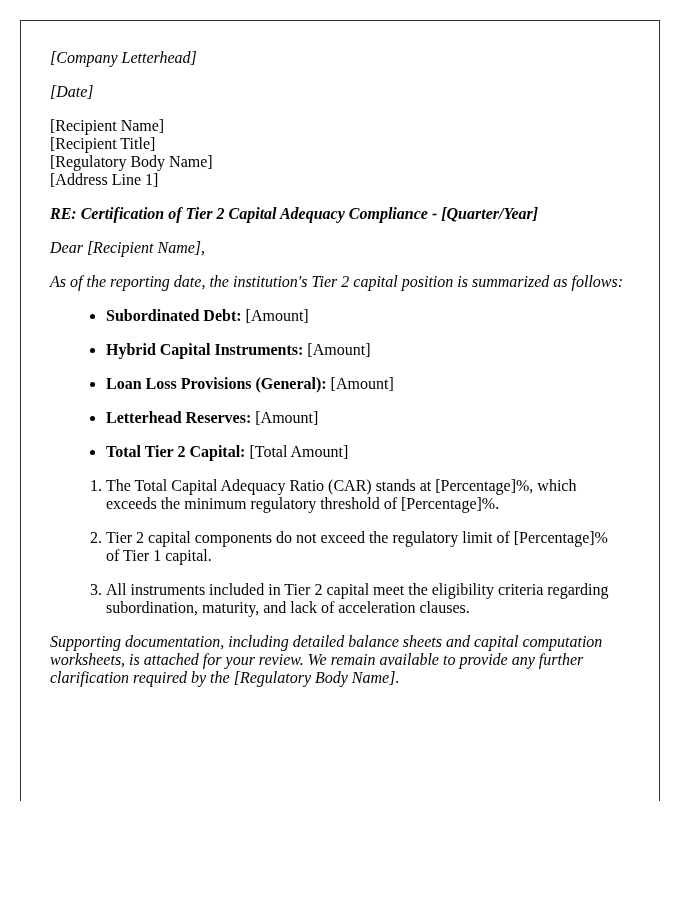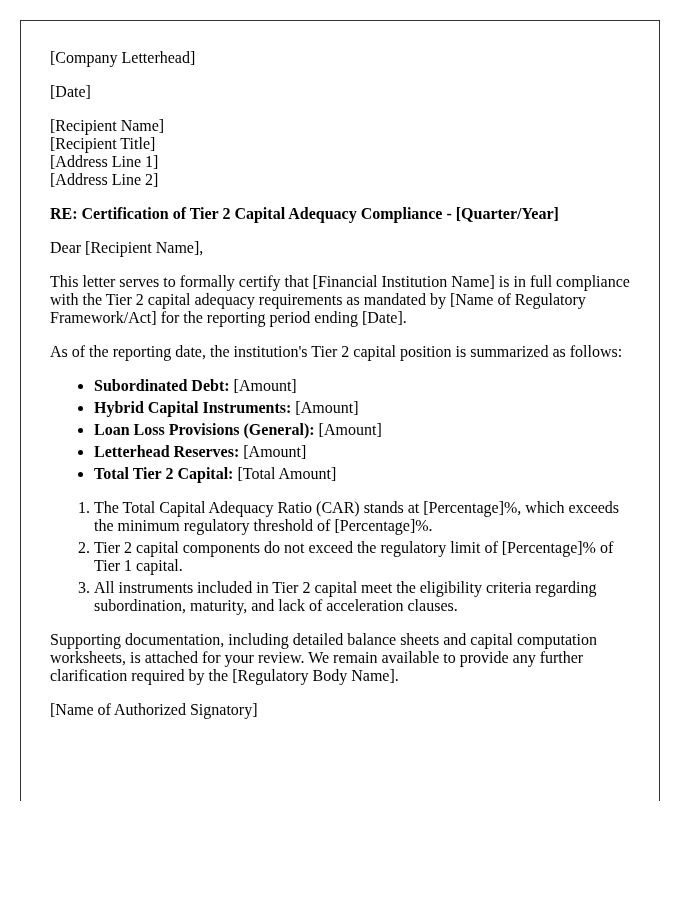--- a/index.html
+++ b/index.html
@@ -30,63 +30,63 @@
       overflow: hidden;
     }
     .content {
       position: absolute;
       left: 29px;
       top: 28px;
       width: 590px;
     }
     p {
       margin: 0 0 16px 0;
+      font-style: italic;
     }
     .block {
       margin: 0 0 16px 0;
     }
     .block div {
       margin: 0;
     }
     .subject {
       font-weight: bold;
     }
     ul, ol {
       margin: 0 0 16px 0;
       padding-left: 40px;
     }
     li {
-      margin: 4px;
+      margin: 16px;
     }
     li b {
       font-weight: bold;
     }
   </style>
 </head>
 <body>
 
 <div class="page">
   <div class="content">
 
     <p>[Company Letterhead]</p>
 
     <p>[Date]</p>
 
     <div class="block">
       <div>[Recipient Name]</div>
       <div>[Recipient Title]</div>
+      <div>[Regulatory Body Name]</div>
       <div>[Address Line 1]</div>
-      <div>[Address Line 2]</div>
     </div>
 
     <p class="subject">RE: Certification of Tier 2 Capital Adequacy Compliance - [Quarter/Year]</p>
 
     <p>Dear [Recipient Name],</p>
 
-    <p>This letter serves to formally certify that [Financial Institution Name] is in full compliance with the Tier 2 capital adequacy requirements as mandated by [Name of Regulatory Framework/Act] for the reporting period ending [Date].</p>
 
     <p>As of the reporting date, the institution's Tier 2 capital position is summarized as follows:</p>
 
     <ul>
       <li><b>Subordinated Debt:</b> <span>[Amount]</span></li>
       <li><b>Hybrid Capital Instruments:</b> <span>[Amount]</span></li>
       <li><b>Loan Loss Provisions (General):</b> <span>[Amount]</span></li>
       <li><b>Letterhead Reserves:</b> <span>[Amount]</span></li>
       <li><b>Total Tier 2 Capital:</b> <span>[Total Amount]</span></li>
     </ul>
@@ -95,17 +95,16 @@
     <ol>
       <li>The Total Capital Adequacy Ratio (CAR) stands at [Percentage]%, which exceeds the minimum regulatory threshold of [Percentage]%.</li>
       <li>Tier 2 capital components do not exceed the regulatory limit of [Percentage]% of Tier 1 capital.</li>
       <li>All instruments included in Tier 2 capital meet the eligibility criteria regarding subordination, maturity, and lack of acceleration clauses.</li>
     </ol>
 
     <p>Supporting documentation, including detailed balance sheets and capital computation worksheets, is attached for your review. We remain available to provide any further clarification required by the [Regulatory Body Name].</p>
 
 
     <div class="block">
-      <div>[Name of Authorized Signatory]</div>
     </div>
 
   </div>
 </div>
 
 </body></html>

